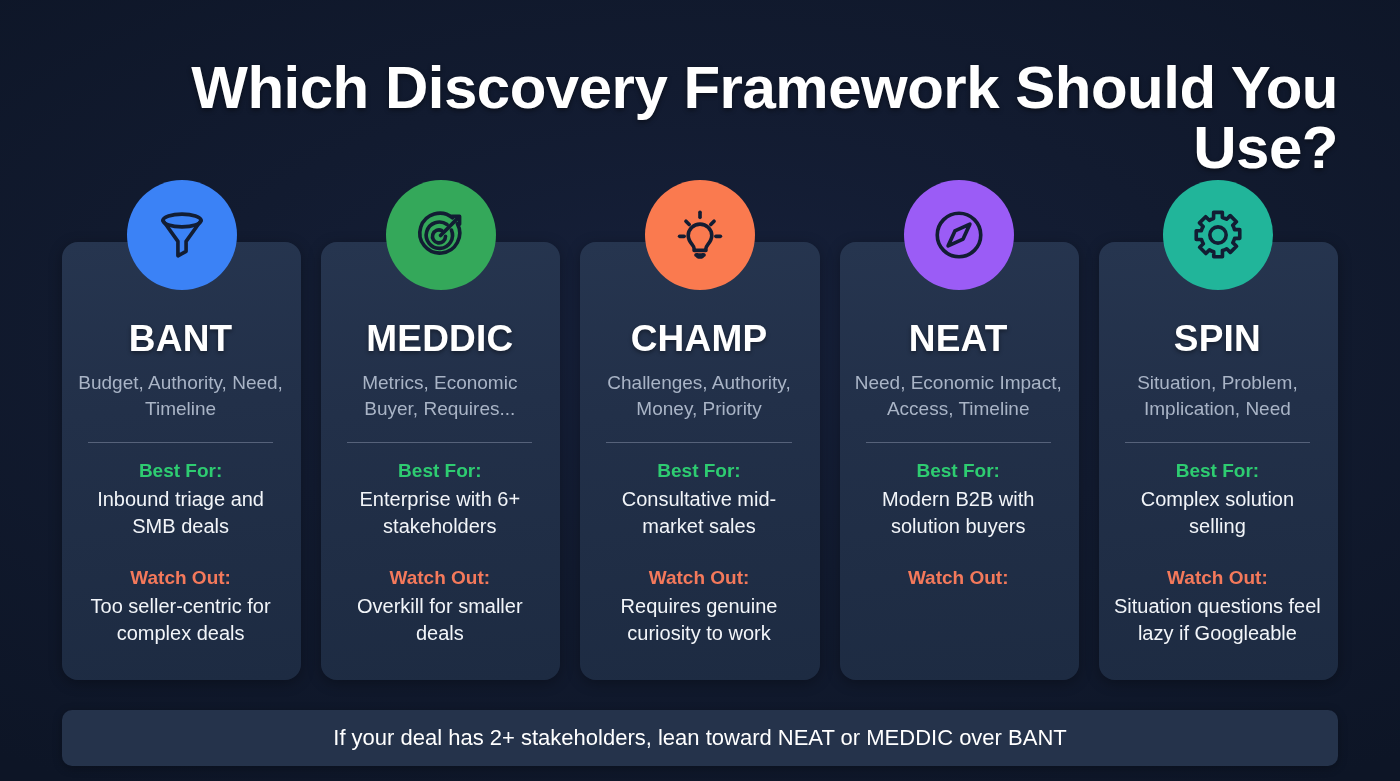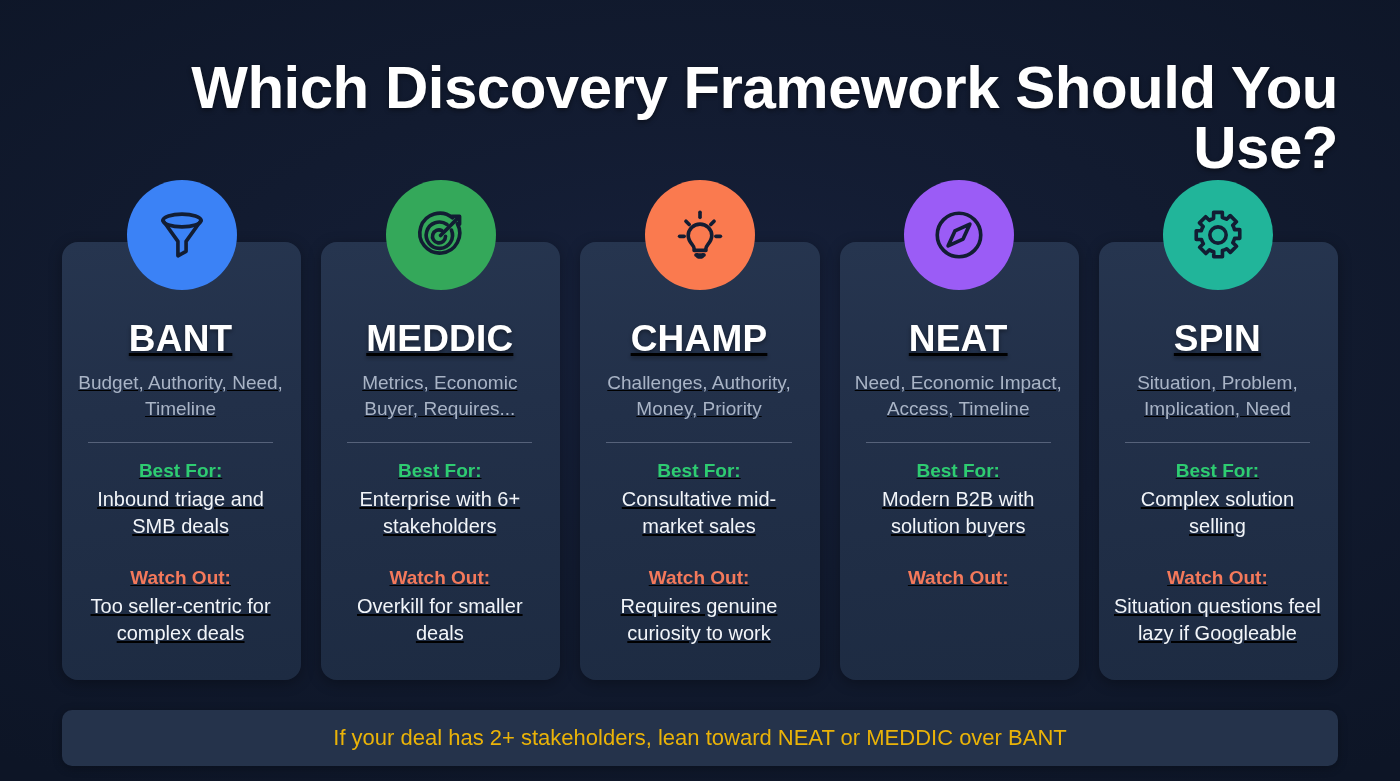--- a/index.html
+++ b/index.html
@@ -56,21 +56,20 @@
     height: 438px;
   }
 
   .card {
     position: relative;
     flex: 1 1 0;
     background: linear-gradient(175deg, #26354f 0%, #223049 38%, #1d2b42 100%);
     border-radius: 16px;
     padding: 78px 14px 0 12px;
     box-shadow: 0 3px 14px rgba(0,0,0,0.30);
-    text-decoration: underline;
   }
 
   
   .icon-circle {
     position: absolute;
     top: -62px;
     left: 50%;
     transform: translateX(-50%);
     width: 110px;
     height: 110px;
@@ -138,21 +137,21 @@
     margin-top: 30px;
     height: 56px;
     background: #25334b;
     border-radius: 10px;
     display: flex;
     align-items: center;
     justify-content: center;
     box-shadow: 0 2px 10px rgba(0,0,0,0.28);
   }
   .footer-text {
-    color: #eab308;
+    color: #ffffff;
     font-size: 22px;
     line-height: 1;
   }
 </style>
 </head>
 <body>
 
 <div class="bg-glow"></div>
 
 <div class="page">

